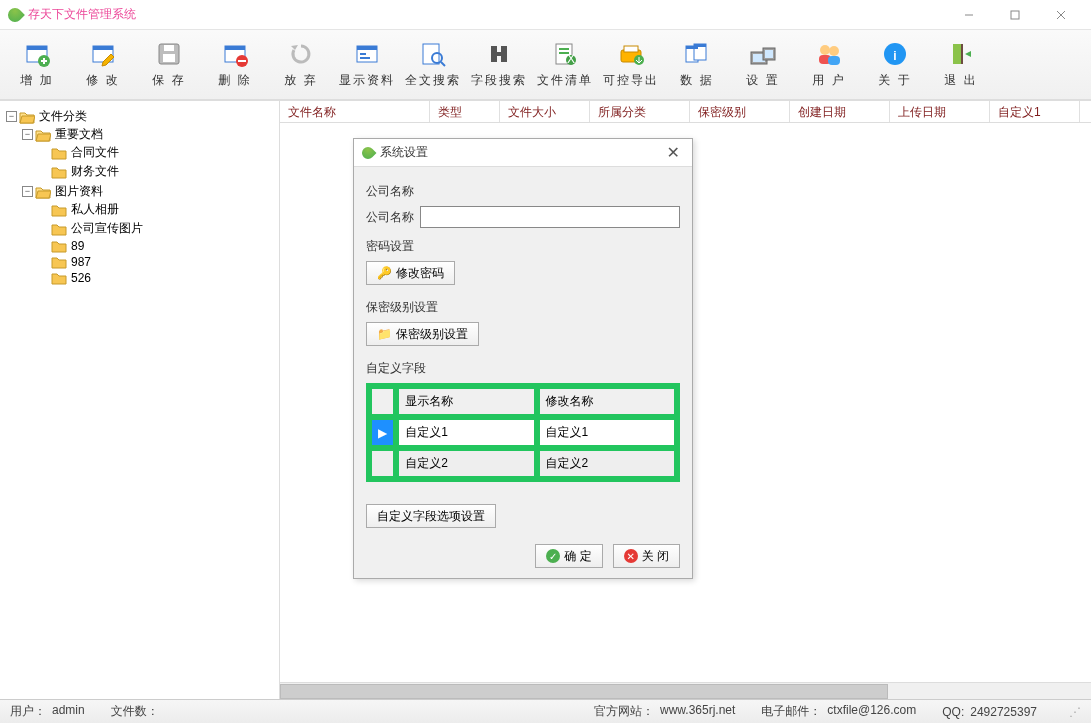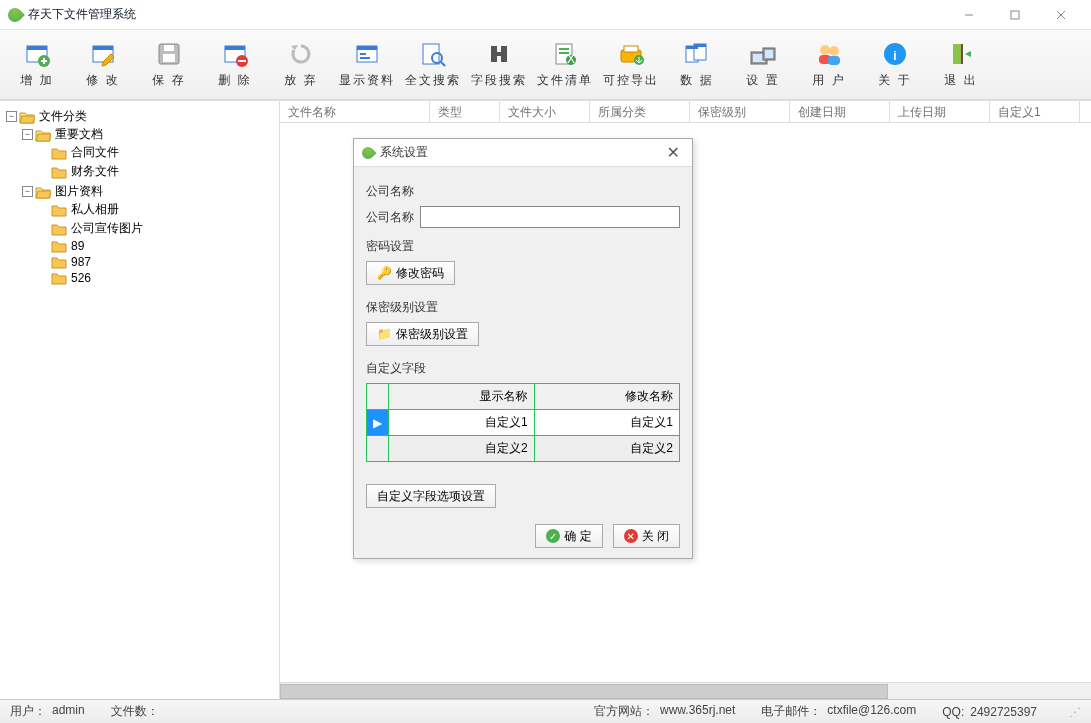--- a/index.html
+++ b/index.html
@@ -1,21 +1,21 @@
 <!DOCTYPE html>
 <html><head>
 <meta charset="utf-8">
 <style>
 * { box-sizing: border-box; margin: 0; padding: 0; font-family: "Microsoft YaHei", sans-serif; font-size: 12px; }
 body { width: 1091px; height: 723px; background: #fff; display: flex; flex-direction: column; overflow: hidden; }
 
 
 .titlebar { height: 30px; background: #fff; border-bottom: 1px solid #e5e5e5; display: flex; align-items: center; padding: 0 8px; }
 .titlebar .leaf { width: 14px; height: 14px; background: radial-gradient(circle at 30% 30%, #8bc34a, #4caf50); border-radius: 50% 0 50% 50%; transform: rotate(45deg); margin-right: 6px; }
-.titlebar .title { color: #0f172a; flex: 1; }
+.titlebar .title { color: #ec4899; flex: 1; }
 .winbtns { display: flex; gap: 1px; }
 .winbtn { width: 45px; height: 28px; display: flex; align-items: center; justify-content: center; color: #888; }
 .winbtn svg { width: 10px; height: 10px; }
 
 
 .toolbar { height: 70px; background: linear-gradient(#fafafa,#f0f0f0); border-bottom: 1px solid #ddd; display: flex; align-items: center; padding: 0 8px; gap: 8px; }
 .toolbtn { width: 58px; height: 60px; display: flex; flex-direction: column; align-items: center; justify-content: center; gap: 4px; border: 1px solid transparent; border-radius: 3px; }
 .toolbtn .ico { width: 28px; height: 28px; display:flex; align-items:center; justify-content:center; }
 .toolbtn .lbl { color: #333; letter-spacing: 2px; }
 
@@ -29,36 +29,36 @@
 .tree > ul { padding-left: 2px; }
 .tree li { padding: 1px 0; white-space: nowrap; }
 .tree .row { display: flex; align-items: center; gap: 2px; }
 .tree .tw { width: 11px; height: 11px; border: 1px solid #888; display: inline-flex; align-items: center; justify-content: center; font-size: 9px; line-height: 1; color: #555; background: #fff; }
 .tree .sp { width: 11px; display: inline-block; }
 .tree .fico { width: 16px; height: 14px; }
 .tree .lbl { padding: 0 2px; }
 
 
 .gridhead { height: 22px; border-bottom: 1px solid #ddd; display: flex; background: #fff; }
-.gridhead .col { border-right: 1px solid #e0e0e0; padding: 3px 8px; color: #737373; }
+.gridhead .col { border-right: 1px solid #e0e0e0; padding: 3px 8px; color: #7f1d1d; }
 
 
 .dialog { position: absolute; left: 353px; top: 138px; width: 340px; background: #f0f0f0; border: 1px solid #aaa; box-shadow: 2px 2px 6px rgba(0,0,0,.15); }
 .dlg-title { height: 28px; background: #fff; border-bottom: 1px solid #ddd; display: flex; align-items: center; padding: 0 8px; }
 .dlg-title .leaf { width: 12px; height: 12px; background: radial-gradient(circle at 30% 30%, #8bc34a, #4caf50); border-radius: 50% 0 50% 50%; transform: rotate(45deg); margin-right: 6px; }
 .dlg-title .t { flex: 1; color: #333; }
 .dlg-title .x { font-size: 16px; color: #555; padding: 0 4px; }
 .dlg-body { padding: 10px 12px; }
 .sect-title { color: #333; margin: 6px 0 6px 0; }
 .field-row { display: flex; align-items: center; gap: 6px; margin-bottom: 10px; }
 .field-row label { color: #333; }
 .field-row input[type=text] { flex: 1; height: 22px; border: 1px solid #888; background: #fff; padding: 0 4px; }
 .btn { height: 24px; background: linear-gradient(#fff,#eee); border: 1px solid #aaa; padding: 0 10px; display: inline-flex; align-items: center; gap: 4px; cursor: pointer; }
 .dlg-table { width: 100%; border-collapse: collapse; margin-top: 4px; }
-.dlg-table th, .dlg-table td { border: 1px solid #22c55e; padding: 4px 6px; text-align: right; background: #fff; }
+.dlg-table th, .dlg-table td { border: 6px solid #22c55e; padding: 4px 6px; text-align: left; background: #fff; }
 .dlg-table th { background: #f0f0f0; font-weight: normal; }
 .dlg-table tr.sel td:first-child { background: #1e90ff; color: #fff; }
 .dlg-table tr.alt td { background: #eee; }
 .dlg-table th.rowhead, .dlg-table td.rowhead { width: 18px; background: #f0f0f0; }
 .dlg-foot { padding: 6px 12px 10px; display: flex; justify-content: flex-end; gap: 10px; }
 .dlg-foot .btn .ic { width: 14px; height: 14px; border-radius: 50%; display:inline-flex; align-items:center; justify-content:center; font-size:10px; color:#fff; }
 
 
 .hscroll { height: 17px; background: #f0f0f0; border-top: 1px solid #ddd; position: relative; }
 .hscroll .thumb { position: absolute; left: 0; top: 1px; height: 15px; width: 75%; background: #cdcdcd; border: 1px solid #bbb; }

